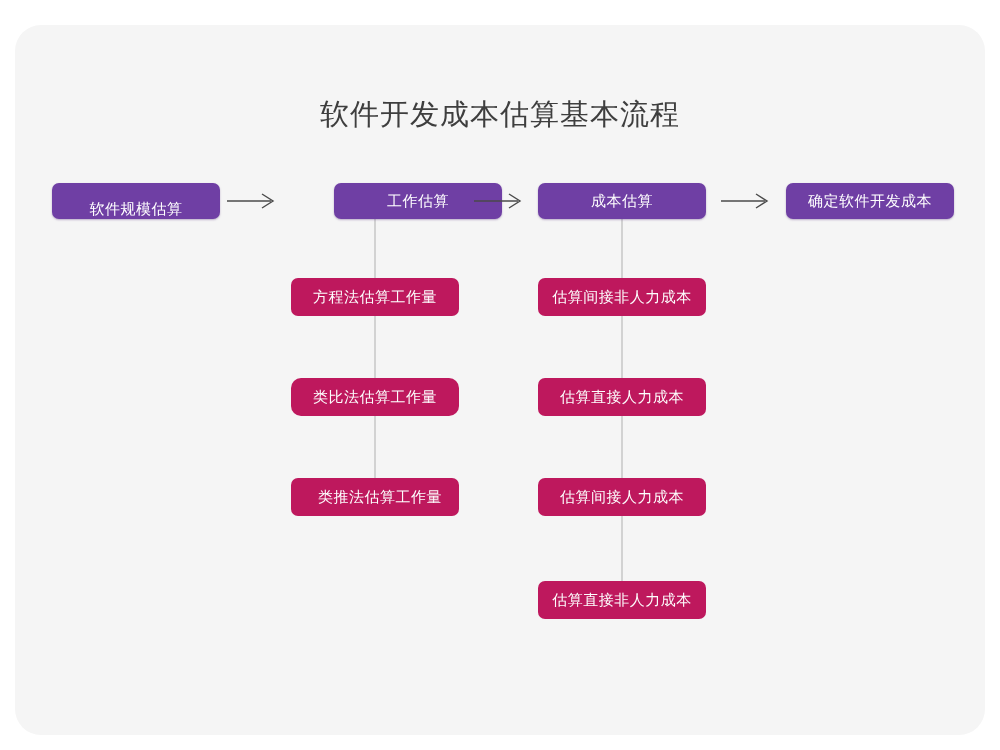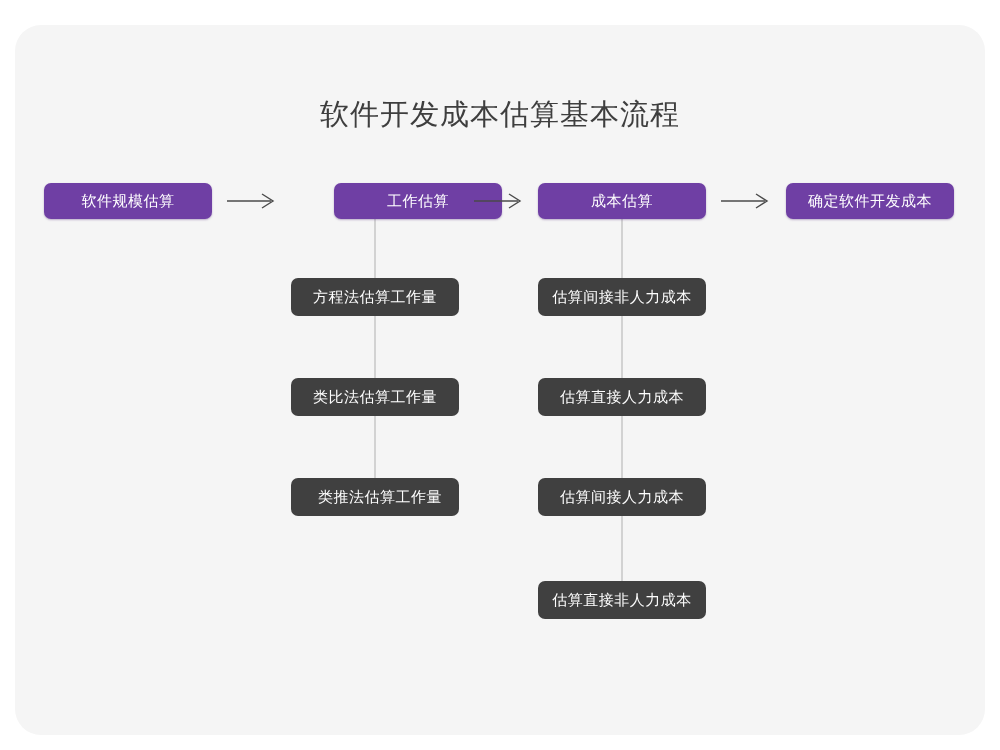--- a/index.html
+++ b/index.html
@@ -50,21 +50,21 @@
     font-size: 15px;
     letter-spacing: 0.5px;
     white-space: nowrap;
     height: 36px;
   }
   .node.stage {
     background: #6f3fa4;
     box-shadow: 0 1px 2px rgba(80,40,120,0.35);
   }
   .node.sub {
-    background: #404040;
+    background: #be185d;
     height: 38px;
     color: #fdfdfd;
   }
   
   .arrow {
     position: absolute;
     height: 20px;
     display: flex;
     align-items: center;
     justify-content: center;
@@ -82,21 +82,21 @@
 
   <div class="vline" style="left:374px; top:217px; height:62px;"></div>
   <div class="vline" style="left:374px; top:316px; height:62px;"></div>
   <div class="vline" style="left:374px; top:416px; height:62px;"></div>
 
   <div class="vline" style="left:621px; top:217px; height:62px;"></div>
   <div class="vline" style="left:621px; top:316px; height:62px;"></div>
   <div class="vline" style="left:621px; top:416px; height:62px;"></div>
   <div class="vline" style="left:621px; top:516px; height:65px;"></div>
 
-  <div class="node stage" style="left:44px; top:183px; width:168px;">
+  <div class="node stage" style="left:52px; top:183px; width:168px;align-items:flex-end;">
     <span>软件规模估算</span>
   </div>
 
   <div class="arrow" style="left:226px; top:191px; width:52px;">
     <svg width="52" height="18" viewBox="0 0 52 18" aria-hidden="true">
       <line x1="1" y1="9" x2="45" y2="9" stroke="#4a4a4a" stroke-width="1.4"></line>
       <polyline points="36,2 47,9 36,16" fill="none" stroke="#4a4a4a" stroke-width="1.4"></polyline>
     </svg>
   </div>
 
@@ -122,21 +122,21 @@
     </svg>
   </div>
 
   <div class="node stage" style="left:786px; top:183px; width:168px;">
     <span>确定软件开发成本</span>
   </div>
 
   <div class="node sub" style="left:291px; top:278px; width:168px;">
     <span>方程法估算工作量</span>
   </div>
-  <div class="node sub" style="left:291px; top:378px; width:168px;">
+  <div class="node sub" style="left:291px; top:378px; width:168px;border-radius:10px;">
     <span>类比法估算工作量</span>
   </div>
   <div class="node sub" style="left:291px; top:478px; width:168px;padding-left:10px;">
     <span>类推法估算工作量</span>
   </div>
 
   <div class="node sub" style="left:538px; top:278px; width:168px;">
     <span>估算间接非人力成本</span>
   </div>
   <div class="node sub" style="left:538px; top:478px; width:168px;">

